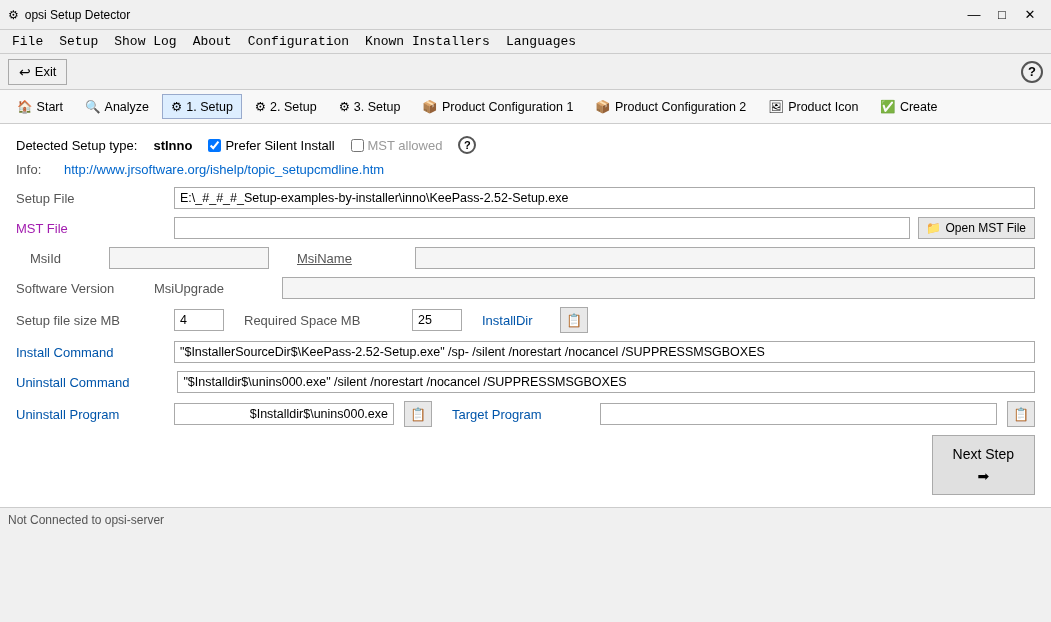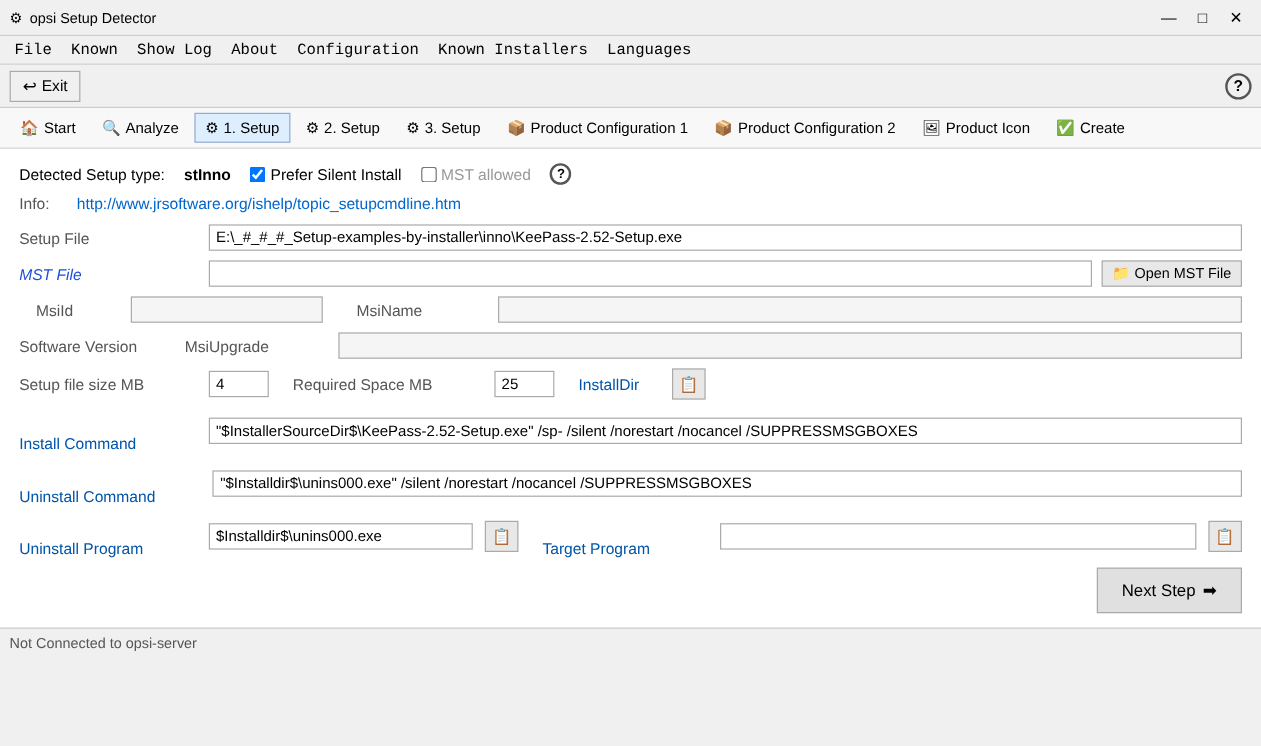--- a/index.html
+++ b/index.html
@@ -36,54 +36,54 @@
     .mst-allowed { color: #999; font-size: 13px; }
     .help-circle-sm { width: 18px; height: 18px; border-radius: 50%; border: 2px solid #555; display: flex; align-items: center; justify-content: center; font-weight: bold; font-size: 11px; cursor: pointer; }
 
     
     .info-row { display: flex; align-items: center; gap: 8px; margin-bottom: 10px; }
     .info-link { color: #0066cc; cursor: pointer; font-size: 13px; }
 
     
     .form-row { display: flex; align-items: center; gap: 8px; margin-bottom: 8px; }
     .form-label { font-size: 13px; color: #555; white-space: nowrap; min-width: 110px; }
-    .form-label-blue { color: #0055aa; font-weight: 500; margin-top: 21px; }
+    .form-label-blue { color: #0055aa; font-weight: 500; }
     .form-input { border: 1px solid #aaa; padding: 3px 5px; font-size: 12.5px; background: #fff; margin-left: 40px; }
     .form-input:disabled, .form-input.readonly { background: #f5f5f5; color: #555; }
     .form-input-full { flex: 1; width: 100%; }
 
     
     .open-mst-btn { display: flex; align-items: center; gap: 4px; padding: 3px 8px; background: #e8e8e8; border: 1px solid #aaa; cursor: pointer; font-size: 12px; white-space: nowrap; }
 
     
     .copy-btn { width: 28px; height: 26px; border: 1px solid #aaa; background: #e8e8e8; cursor: pointer; display: flex; align-items: center; justify-content: center; font-size: 13px; }
 
     
-    .next-step-btn { display: flex; align-items: center; gap: 6px; padding: 10px 20px; background: #e0e0e0; border: 1px solid #aaa; cursor: pointer; font-size: 14px; font-weight: 500; }
+    .next-step-btn { display: flex; align-items: center; gap: 6px; padding: 10px 20px; background: #e0e0e0; border: 1px solid #aaa; cursor: pointer; font-size: 14px; font-weight: 500; flex-direction: column; }
 
     .bottom-bar { background: #f0f0f0; border-top: 1px solid #ccc; height: 24px; display: flex; align-items: center; padding: 0 8px; font-size: 12px; color: #555; }
   </style>
 </head>
 <body>
 
 <div class="titlebar">
   <div class="titlebar-left">
     <span>⚙</span>
     <span>opsi Setup Detector</span>
   </div>
   <div class="titlebar-right">
     <button class="titlebar-btn">—</button>
     <button class="titlebar-btn">□</button>
     <button class="titlebar-btn titlebar-close">✕</button>
   </div>
 </div>
 
 <div class="menubar">
   <span class="menubar-item">File</span>
-  <span class="menubar-item">Known</span>
+  <span class="menubar-item">Setup</span>
   <span class="menubar-item">Show Log</span>
   <span class="menubar-item">About</span>
   <span class="menubar-item">Configuration</span>
   <span class="menubar-item">Known Installers</span>
   <span class="menubar-item">Languages</span>
 </div>
 
 <div class="toolbar">
   <button class="exit-btn">
     <span style="font-size:14px;">↩</span>
@@ -151,32 +151,32 @@
     <span class="form-label" style="min-width:40px; color:#555;">Info:</span>
     <a class="info-link">http://www.jrsoftware.org/ishelp/topic_setupcmdline.htm</a>
   </div>
 
   <div class="form-row">
     <span class="form-label">Setup File</span>
     <input type="text" class="form-input form-input-full" readonly="" style="flex: 1 1 0%;" value="E:\_#_#_#_Setup-examples-by-installer\inno\KeePass-2.52-Setup.exe">
   </div>
 
   <div class="form-row">
-    <span class="form-label" style="color:#1d4ed8;font-style:italic;">MST File</span>
+    <span class="form-label" style="color:#a21caf;">MST File</span>
     <input type="text" class="form-input form-input-full" style="flex: 1 1 0%;">
     <button class="open-mst-btn">
       <span>📁</span>
       <span>Open MST File</span>
     </button>
   </div>
 
   <div class="form-row">
     <span class="form-label" style="min-width:45px;text-align:right;">MsiId</span>
     <input type="text" class="form-input" style="width: 160px; background: rgb(245, 245, 245);">
-    <span class="form-label" style="min-width:70px; margin-left:20px;">MsiName</span>
+    <span class="form-label" style="min-width:70px; margin-left:20px;text-decoration:underline;">MsiName</span>
     <input type="text" class="form-input form-input-full" style="flex: 1 1 0%; background: rgb(245, 245, 245);">
   </div>
 
   <div class="form-row">
     <span class="form-label">Software Version</span>
     <span class="form-label" style="min-width:80px; margin-left:20px;">MsiUpgrade</span>
     <input type="text" class="form-input" style="flex: 1 1 0%; background: rgb(245, 245, 245);">
   </div>
 
   <div class="form-row">
@@ -195,21 +195,21 @@
     <input type="text" class="form-input form-input-full" style="flex: 1 1 0%;" value="&quot;$InstallerSourceDir$\KeePass-2.52-Setup.exe&quot; /sp- /silent /norestart /nocancel /SUPPRESSMSGBOXES">
   </div>
 
   <div class="form-row">
     <span class="form-label form-label-blue">Uninstall Command</span>
     <input type="text" class="form-input form-input-full" style="flex: 1 1 0%;" value="&quot;$Installdir$\unins000.exe&quot; /silent /norestart /nocancel /SUPPRESSMSGBOXES">
   </div>
 
   <div class="form-row">
     <span class="form-label form-label-blue">Uninstall Program</span>
-    <input type="text" class="form-input" style="width: 220px;" value="$Installdir$\unins000.exe">
+    <input type="text" class="form-input" style="width: 220px; text-align: right;" value="$Installdir$\unins000.exe">
     <button class="copy-btn" style="margin-left:2px;">
       <span>📋</span>
     </button>
     <span class="form-label form-label-blue" style="min-width:100px; margin-left:12px;">Target Program</span>
     <input type="text" class="form-input" style="flex: 1 1 0%;">
     <button class="copy-btn" style="margin-left:2px;">
       <span>📋</span>
     </button>
   </div>
 

